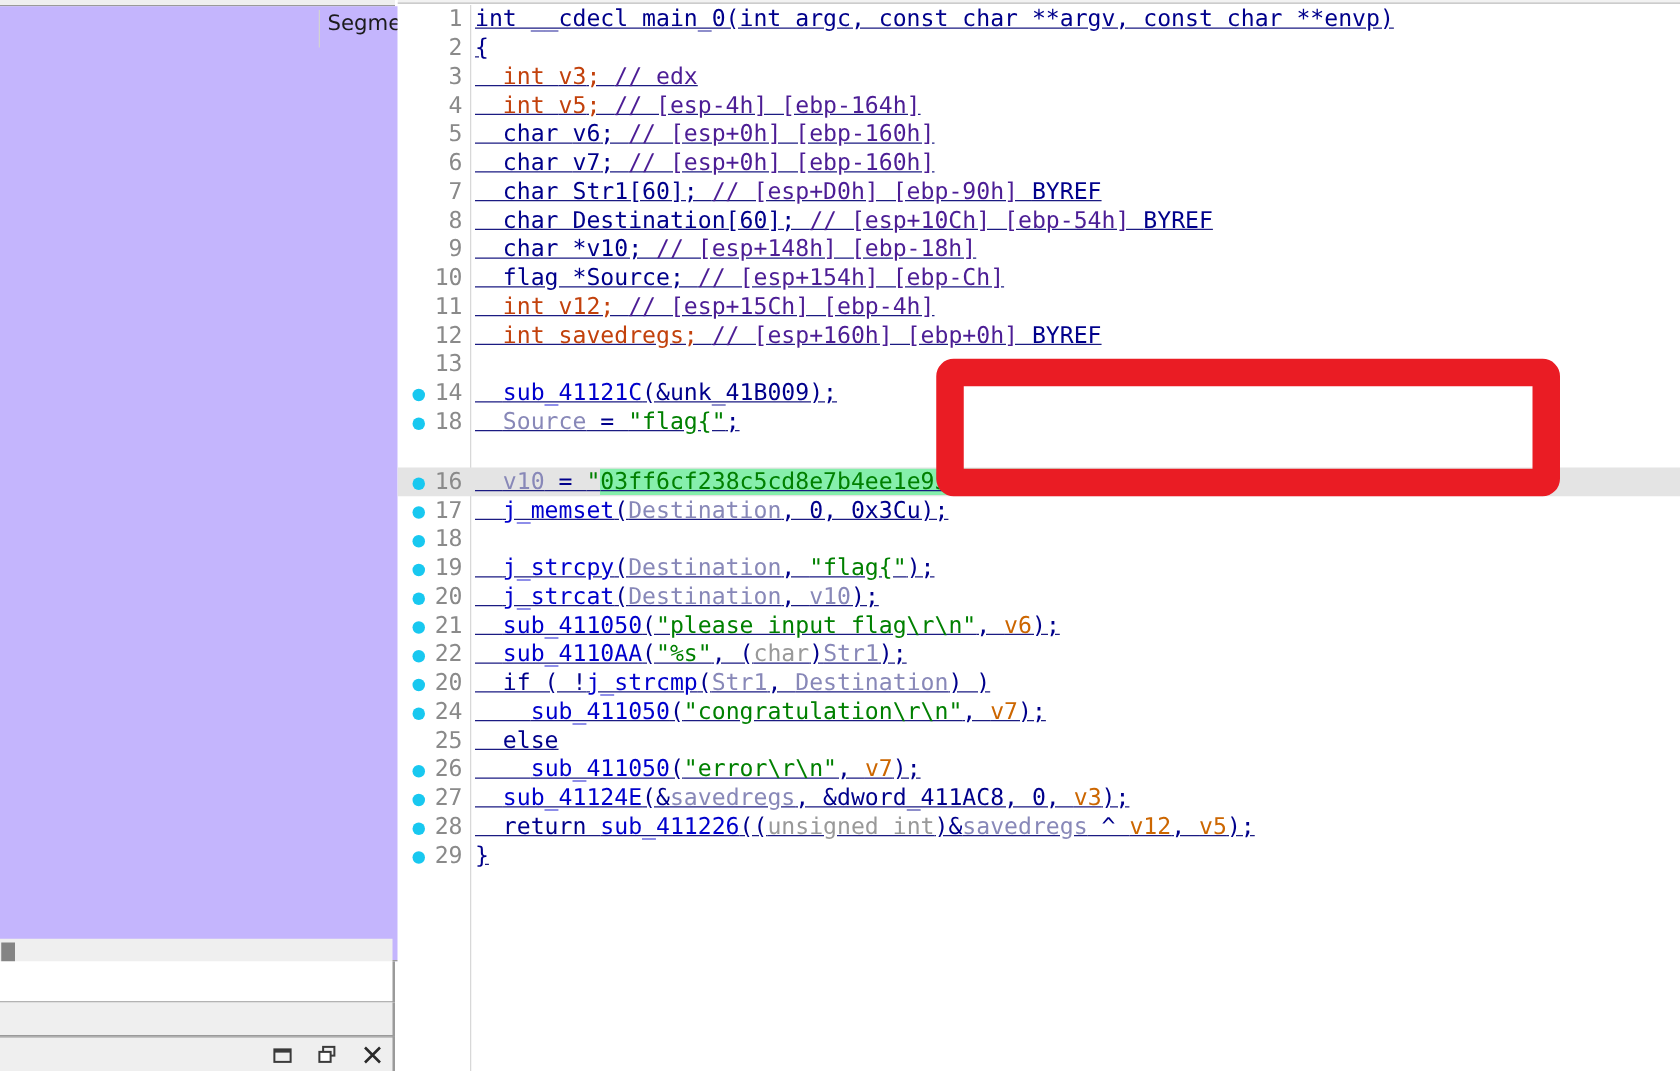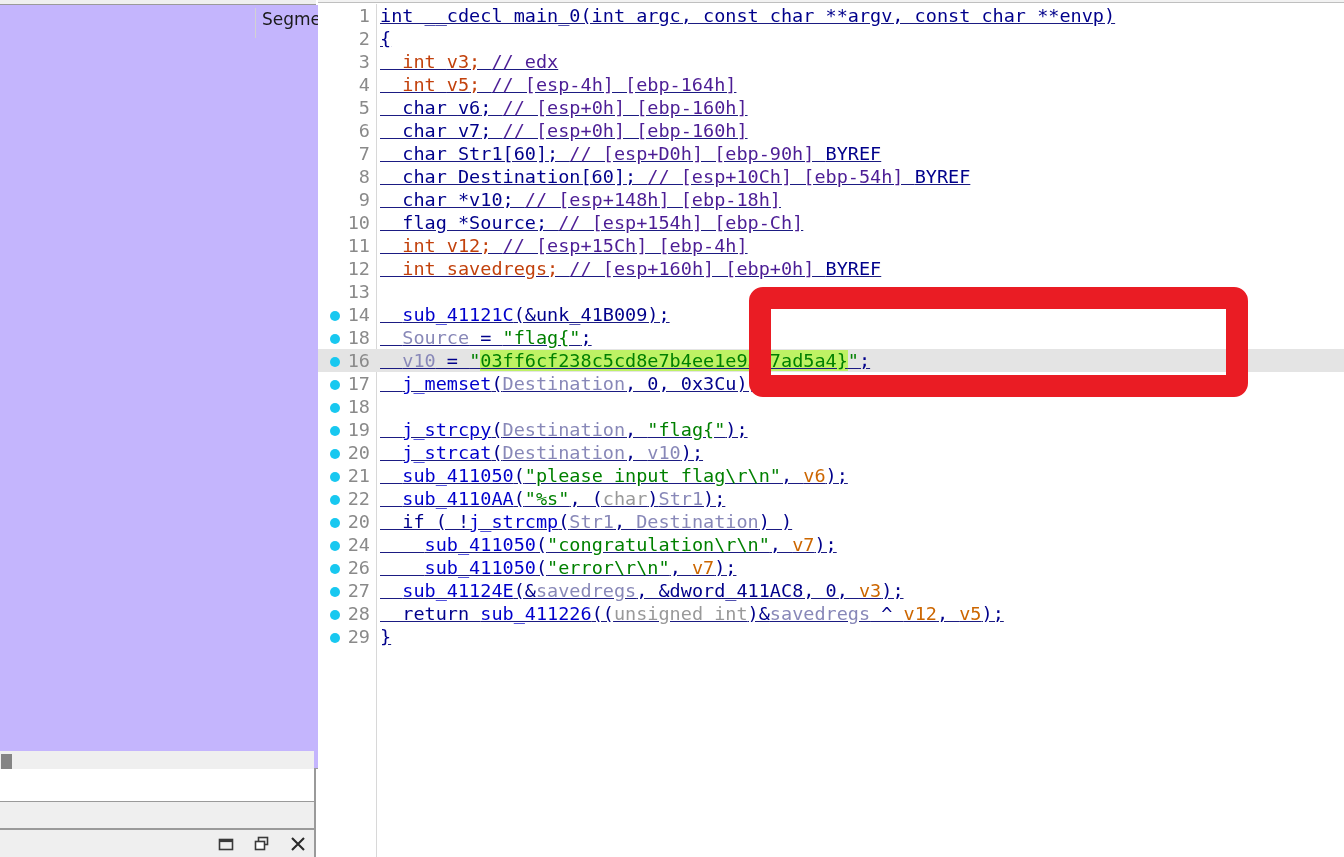--- a/index.html
+++ b/index.html
@@ -142,21 +142,21 @@
   }
 
   .code-line {
     position: relative;
     height: 23px;
     line-height: 23px;
     white-space: pre;
     font-family: "DejaVu Sans Mono", monospace;
     font-size: 18.5px;
   }
-  .code-line.hl { background: #e4e4e4; }
+  .code-line.hl { background: #e4e4e4; margin-top: 25px; }
 
   .bp-dot {
     position: absolute;
     left: 12px; top: 8px;
     width: 10px; height: 10px;
     border-radius: 50%;
     background: #18c8f0;
   }
   .lnum {
     position: absolute;
@@ -175,21 +175,21 @@
 
   
   .t-kw    { color: #00008b; }
   .t-type  { color: #c2410c; }         
   .t-var   { color: #8888b8; text-align: center; }         
   .t-cmt   { color: #4c1d95; }         
   .t-fn    { color: #0000cd; text-align: center; }         
   .t-str   { color: #008000; }
   .t-arg   { color: #cc6600; }         
   .t-gname { color: #999999; }         
-  .hlstr   { background: #bef264; color: #008000; }
+  .hlstr   { background: #86efac; color: #008000; }
 
   
   #annot-rect {
     position: absolute;
     left: 431px; top: 287px;
     width: 499px; height: 110px;
     border: 22px solid #ea1c24;
     border-radius: 14px;
     box-sizing: border-box;
     pointer-events: none;
@@ -259,20 +259,21 @@
         <div class="code-line"><span class="bp-dot"></span><span class="lnum">18</span><span class="ltext"><span class="t-kw">  </span><span class="t-var">Source</span><span class="t-kw"> = </span><span class="t-str">"flag{"</span><span class="t-kw">;</span></span></div>
         <div class="code-line hl"><span class="bp-dot"></span><span class="lnum">16</span><span class="ltext"><span class="t-kw">  </span><span class="t-var">v10</span><span class="t-kw"> = </span><span class="t-str">"</span><span class="hlstr">03ff6cf238c5cd8e7b4ee1e9567ad5a4}</span><span class="t-str">"</span><span class="t-kw">;</span></span></div>
         <div class="code-line"><span class="bp-dot"></span><span class="lnum">17</span><span class="ltext"><span class="t-kw">  </span><span class="t-fn">j_memset</span><span class="t-kw">(</span><span class="t-var">Destination</span><span class="t-kw">, 0, 0x3Cu);</span></span></div>
         <div class="code-line"><span class="bp-dot"></span><span class="lnum">18</span></div>
         <div class="code-line"><span class="bp-dot"></span><span class="lnum">19</span><span class="ltext"><span class="t-kw">  </span><span class="t-fn">j_strcpy</span><span class="t-kw">(</span><span class="t-var">Destination</span><span class="t-kw">, </span><span class="t-str">"flag{"</span><span class="t-kw">);</span></span></div>
         <div class="code-line"><span class="bp-dot"></span><span class="lnum">20</span><span class="ltext"><span class="t-kw">  </span><span class="t-fn">j_strcat</span><span class="t-kw">(</span><span class="t-var">Destination</span><span class="t-kw">, </span><span class="t-var">v10</span><span class="t-kw">);</span></span></div>
         <div class="code-line"><span class="bp-dot"></span><span class="lnum">21</span><span class="ltext"><span class="t-kw">  </span><span class="t-fn">sub_411050</span><span class="t-kw">(</span><span class="t-str">"please input flag\r\n"</span><span class="t-kw">, </span><span class="t-arg">v6</span><span class="t-kw">);</span></span></div>
         <div class="code-line"><span class="bp-dot"></span><span class="lnum">22</span><span class="ltext"><span class="t-kw">  </span><span class="t-fn">sub_4110AA</span><span class="t-kw">(</span><span class="t-str">"%s"</span><span class="t-kw">, (</span><span class="t-gname">char</span><span class="t-kw">)</span><span class="t-var">Str1</span><span class="t-kw">);</span></span></div>
         <div class="code-line"><span class="bp-dot"></span><span class="lnum">20</span><span class="ltext"><span class="t-kw">  if ( !</span><span class="t-fn">j_strcmp</span><span class="t-kw">(</span><span class="t-var">Str1</span><span class="t-kw">, </span><span class="t-var">Destination</span><span class="t-kw">) )</span></span></div>
         <div class="code-line"><span class="bp-dot"></span><span class="lnum">24</span><span class="ltext"><span class="t-kw">    </span><span class="t-fn">sub_411050</span><span class="t-kw">(</span><span class="t-str">"congratulation\r\n"</span><span class="t-kw">, </span><span class="t-arg">v7</span><span class="t-kw">);</span></span></div>
+        <div class="code-line"><span class="lnum">25</span><span class="ltext"><span class="t-kw">  else</span></span></div>
         <div class="code-line"><span class="bp-dot"></span><span class="lnum">26</span><span class="ltext"><span class="t-kw">    </span><span class="t-fn">sub_411050</span><span class="t-kw">(</span><span class="t-str">"error\r\n"</span><span class="t-kw">, </span><span class="t-arg">v7</span><span class="t-kw">);</span></span></div>
         <div class="code-line"><span class="bp-dot"></span><span class="lnum">27</span><span class="ltext"><span class="t-kw">  </span><span class="t-fn">sub_41124E</span><span class="t-kw">(&amp;</span><span class="t-var">savedregs</span><span class="t-kw">, &amp;dword_411AC8, 0, </span><span class="t-arg">v3</span><span class="t-kw">);</span></span></div>
         <div class="code-line"><span class="bp-dot"></span><span class="lnum">28</span><span class="ltext"><span class="t-kw">  return </span><span class="t-fn">sub_411226</span><span class="t-kw">((</span><span class="t-gname">unsigned int</span><span class="t-kw">)&amp;</span><span class="t-var">savedregs</span><span class="t-kw"> ^ </span><span class="t-arg">v12</span><span class="t-kw">, </span><span class="t-arg">v5</span><span class="t-kw">);</span></span></div>
         <div class="code-line"><span class="bp-dot"></span><span class="lnum">29</span><span class="ltext"><span class="t-kw">}</span></span></div>
       </div>
   </div>
 
   <div id="annot-rect"></div>
 </div>
 

